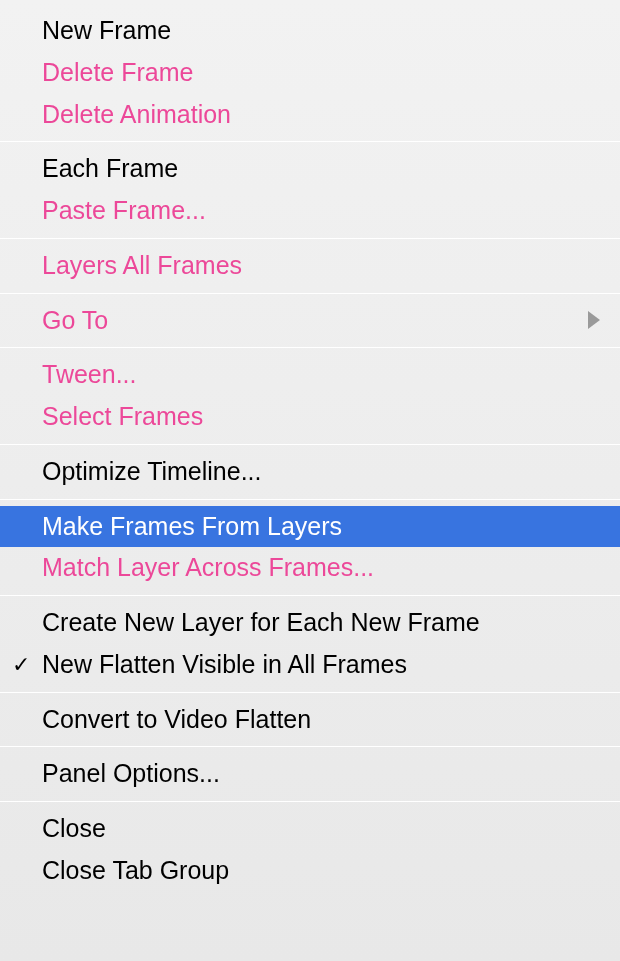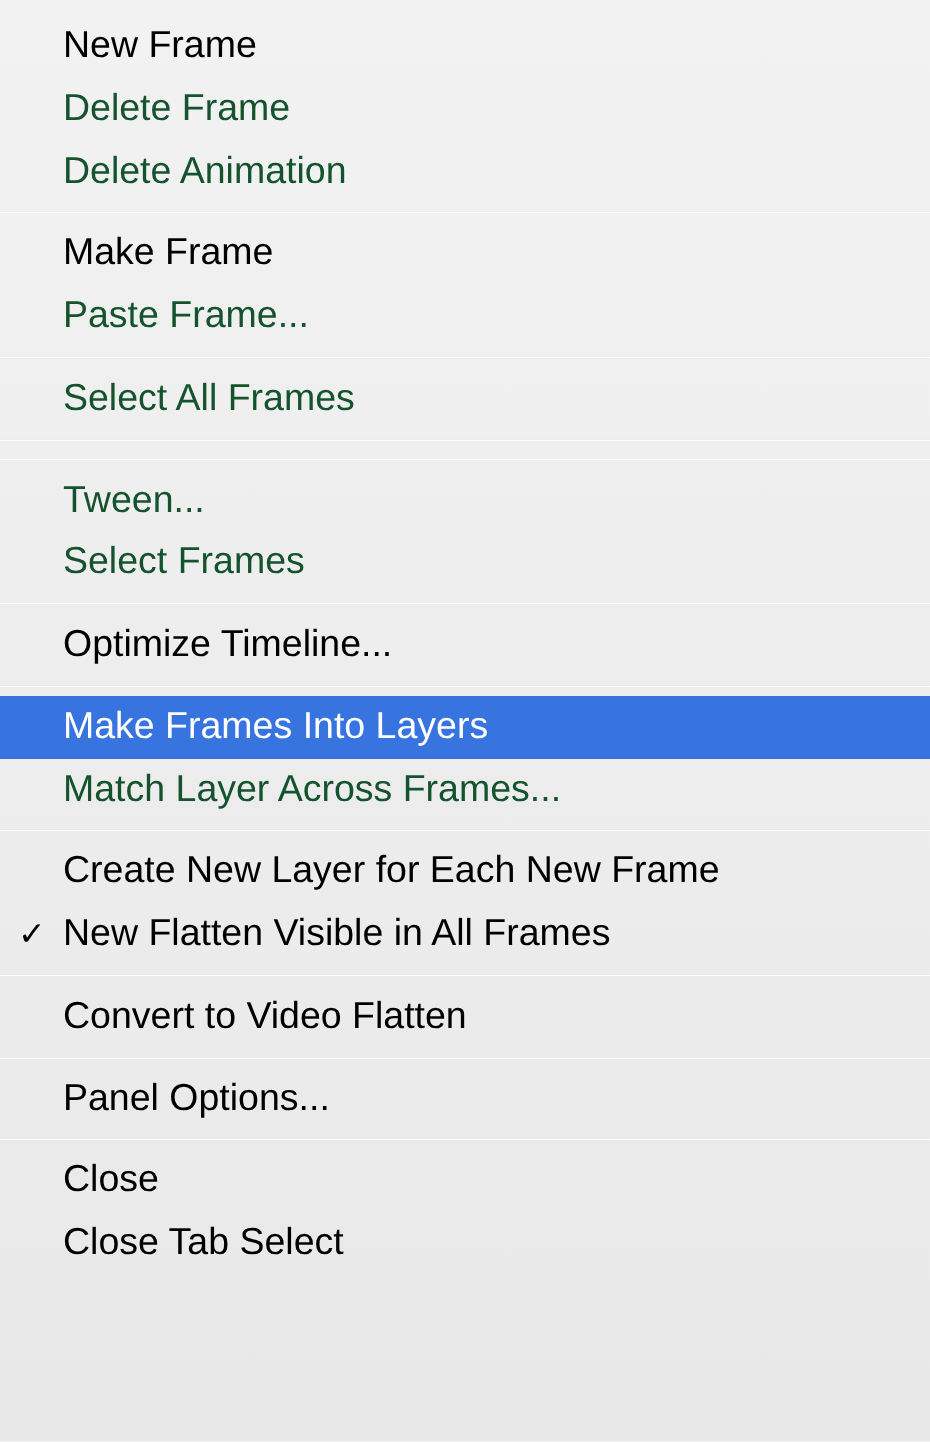--- a/index.html
+++ b/index.html
@@ -20,21 +20,21 @@
       flex-direction: column;
     }
     .menu-item {
       padding: 4px 0 4px 42px;
       color: #000;
       position: relative;
       cursor: default;
       line-height: 1.35;
     }
     .menu-item.disabled {
-      color: #14532d;
+      color: #ec4899;
     }
     .menu-item.selected {
       background-color: #3874e0;
       color: #fff;
     }
     .divider {
       height: 1px;
       background-color: #c6c6c6;
       border-bottom: 1px solid #ffffff;
       margin: 6px 0;
@@ -67,42 +67,46 @@
 
 <div class="menu">
   <div class="top-pad"></div>
 
   <div class="menu-item">New Frame</div>
   <div class="menu-item disabled">Delete Frame</div>
   <div class="menu-item disabled">Delete Animation</div>
 
   <div class="divider"></div>
 
-  <div class="menu-item">Make Frame</div>
+  <div class="menu-item">Each Frame</div>
   <div class="menu-item disabled">Paste Frame...</div>
 
   <div class="divider"></div>
 
-  <div class="menu-item disabled">Select All Frames</div>
+  <div class="menu-item disabled">Layers All Frames</div>
 
   <div class="divider"></div>
 
+  <div class="menu-item disabled">
+    <span>Go To</span>
+    <span class="submenu-arrow"></span>
+  </div>
 
   <div class="divider"></div>
 
   <div class="menu-item disabled">Tween...</div>
   <div class="menu-item disabled">Select Frames</div>
 
   <div class="divider"></div>
 
   <div class="menu-item">Optimize Timeline...</div>
 
   <div class="divider"></div>
 
-  <div class="menu-item selected">Make Frames Into Layers</div>
+  <div class="menu-item selected">Make Frames From Layers</div>
   <div class="menu-item disabled">Match Layer Across Frames...</div>
 
   <div class="divider"></div>
 
   <div class="menu-item">Create New Layer for Each New Frame</div>
   <div class="menu-item">
     <span class="checkmark">✓</span>
     <span>New Flatten Visible in All Frames</span>
   </div>
 
@@ -110,14 +114,14 @@
 
   <div class="menu-item">Convert to Video Flatten</div>
 
   <div class="divider"></div>
 
   <div class="menu-item">Panel Options...</div>
 
   <div class="divider"></div>
 
   <div class="menu-item">Close</div>
-  <div class="menu-item">Close Tab Select</div>
+  <div class="menu-item">Close Tab Group</div>
 </div>
 
 </body></html>

